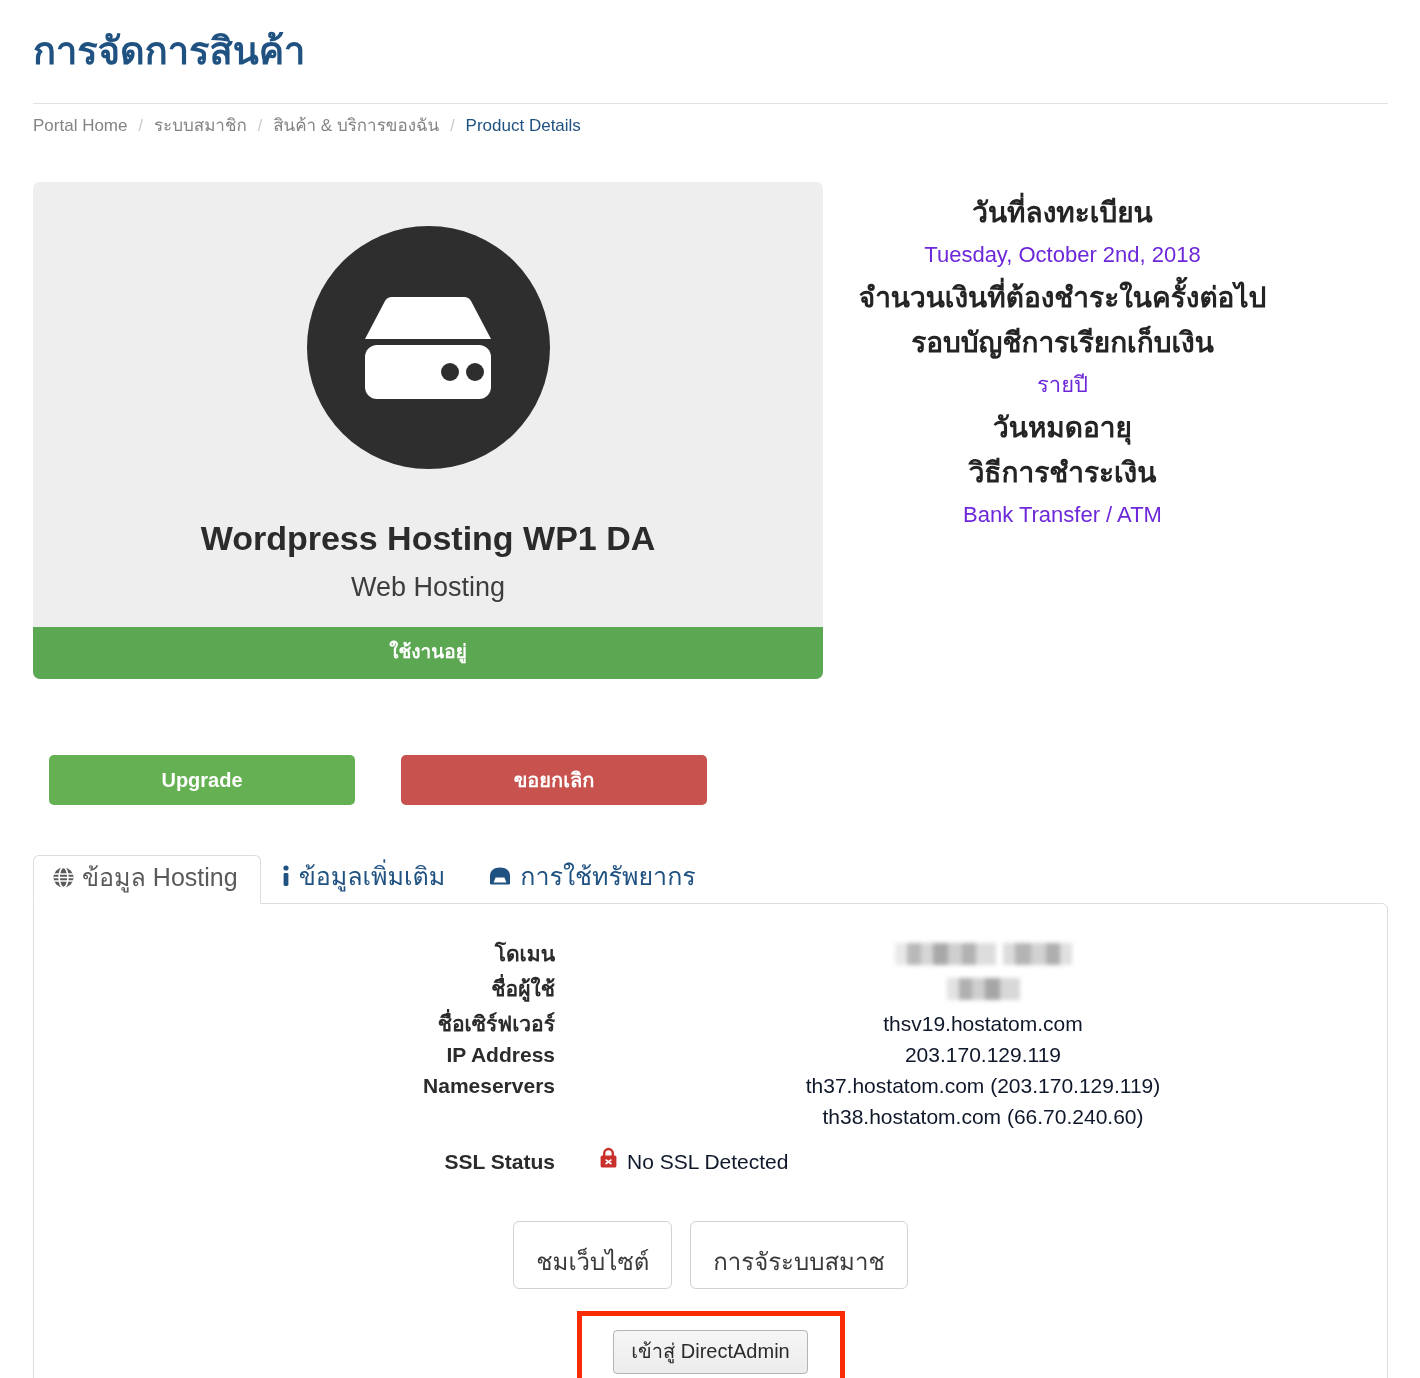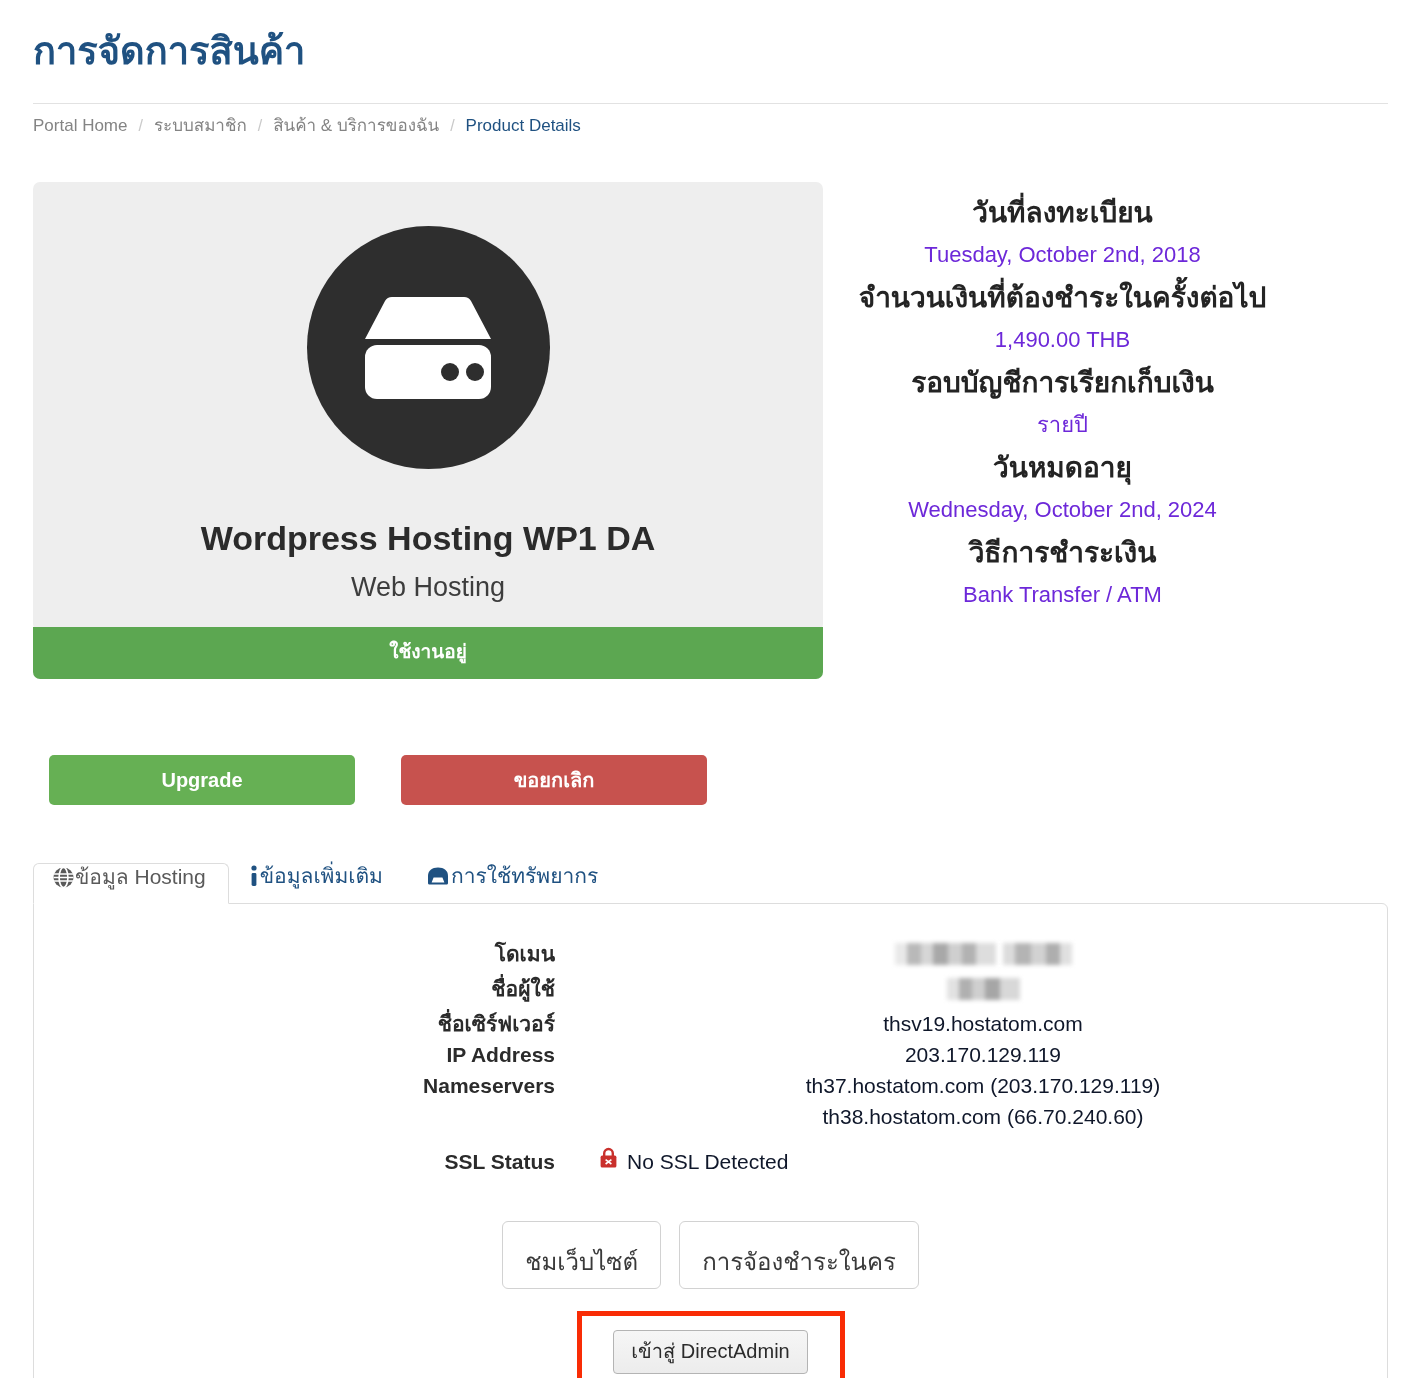--- a/index.html
+++ b/index.html
@@ -90,23 +90,23 @@
   .tabs-wrap {
     position: absolute; left: 33px; top: 843px;
     width: 1355px;
   }
   .tabs {
     display: flex; align-items: flex-end;
     position: relative; z-index: 2;
     height: 60px;
   }
   .tab {
-    display: flex; align-items: center; gap: 0;
-    font-size: 21px; line-height: 26px;
-    padding: 0 22px 13px 18px;
+    display: flex; align-items: center; gap: 7px;
+    font-size: 25px; line-height: 26px;
+    padding: 8px 22px 13px 18px;
     cursor: pointer;
     background: transparent;
     border: 1px solid transparent;
     border-radius: 6px 6px 0 0;
     color: #1f5181;
     white-space: nowrap;
   }
   .tab.active {
     background: #ffffff;
     border-color: #dddddd;
@@ -354,39 +354,37 @@
               </span>
               <span>No SSL Detected</span>
             </span>
           </td>
         </tr>
       </tbody>
         </table>
 
       <div class="panel-btn-row">
         <button class="btn-outline">ชมเว็บไซต์</button>
-        <button class="btn-outline">การจัองชำระในคร</button>
+        <button class="btn-outline">การจัระบบสมาช</button>
       </div>
 
       <div class="highlight-box">
         <button class="btn-native">เข้าสู่ DirectAdmin</button>
       </div>
     </div>
   </div>
 
   <div class="info-col">
     <div class="info-head">วันที่ลงทะเบียน</div>
     <div class="info-val">Tuesday, October 2nd, 2018</div>
 
     <div class="info-head">จำนวนเงินที่ต้องชำระในครั้งต่อไป</div>
-    <div class="info-val">1,490.00 THB</div>
 
     <div class="info-head">รอบบัญชีการเรียกเก็บเงิน</div>
     <div class="info-val">รายปี</div>
 
     <div class="info-head">วันหมดอายุ</div>
-    <div class="info-val">Wednesday, October 2nd, 2024</div>
 
     <div class="info-head">วิธีการชำระเงิน</div>
     <div class="info-val">Bank Transfer / ATM</div>
   </div>
 
 </div>
 
 </body></html>

